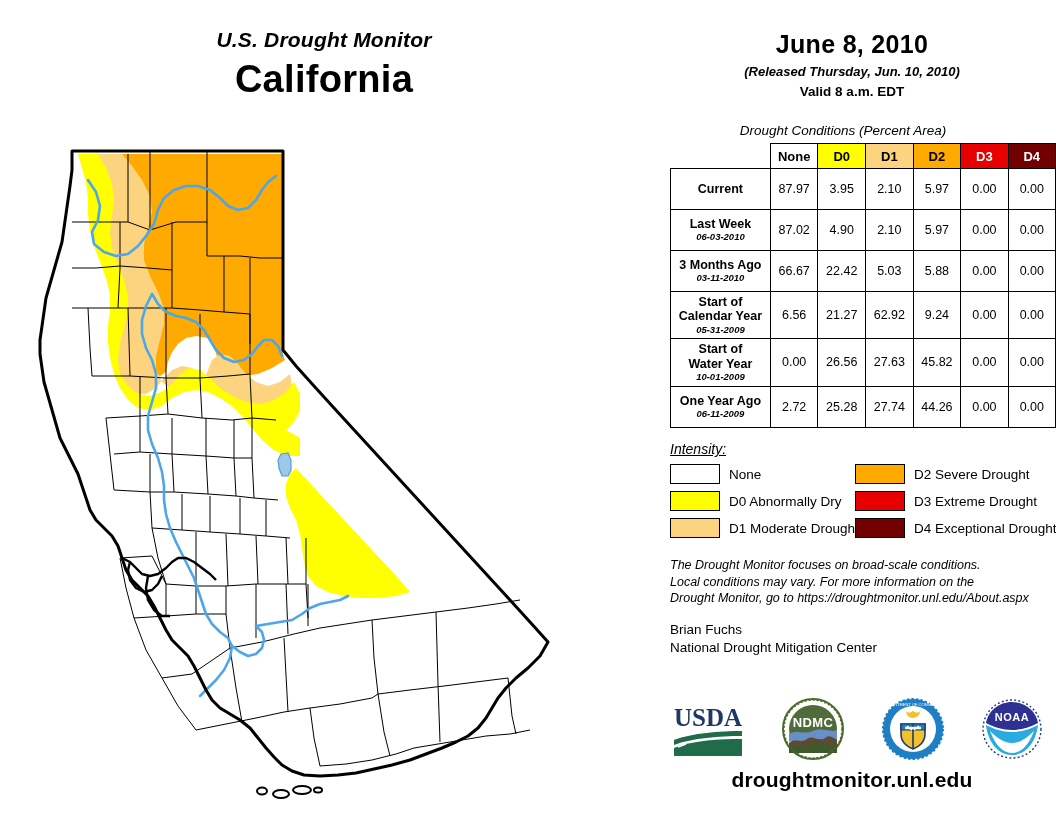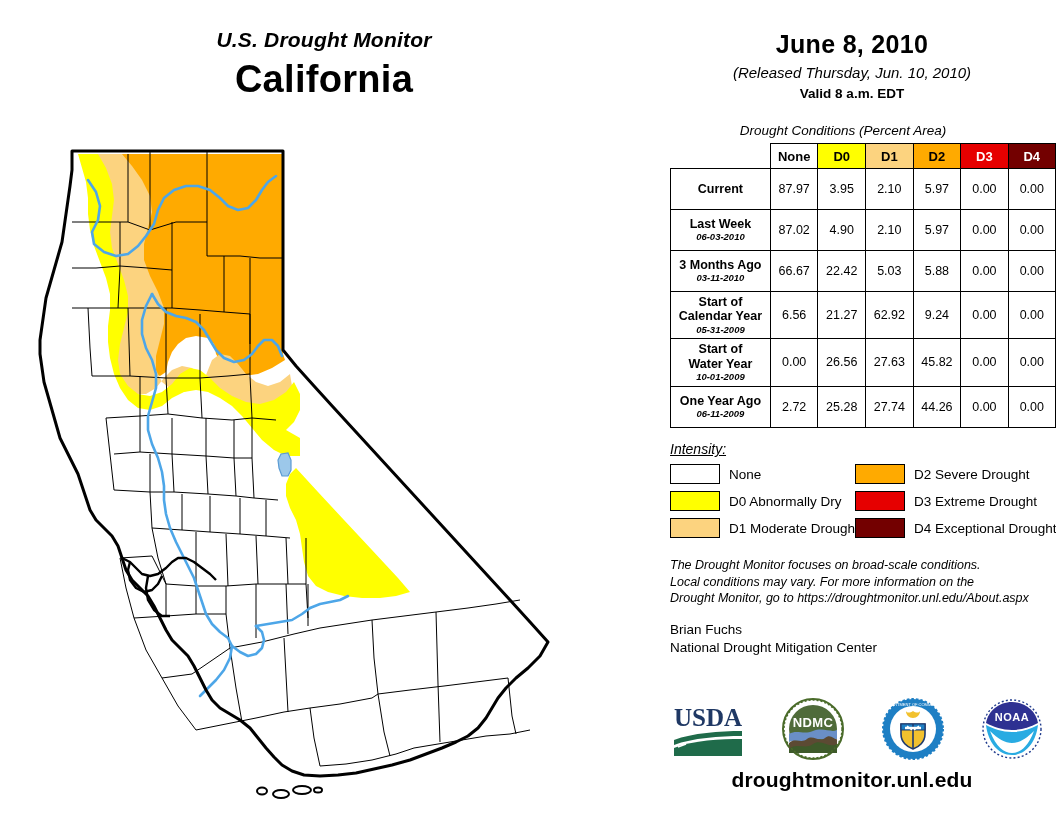--- a/index.html
+++ b/index.html
@@ -20,21 +20,21 @@
   #map-title{font-size:38px;font-weight:bold;margin-top:6px;letter-spacing:.3px;}
 
   #map-svg-wrap{position:absolute;left:0;top:118px;width:648px;height:690px;}
   #map-svg{display:block;}
 
   
   #info-panel{position:absolute;left:648px;top:0;width:408px;height:816px;}
 
   #date-block{position:absolute;left:0;top:30px;width:408px;text-align:center;}
   #issue-date{font-size:25px;font-weight:bold;letter-spacing:.3px;}
-  #release-date{font-size:15px;font-weight:normal;font-style:italic;margin-top:5px;}
+  #release-date{font-size:13px;font-weight:bold;font-style:italic;margin-top:5px;}
   #valid-time{font-size:13.5px;font-weight:bold;margin-top:5px;}
 
   #table-caption{position:absolute;left:0;top:123px;width:390px;text-align:center;
       font-size:13.5px;font-style:italic;}
 
   
   #cond-table{position:absolute;left:22px;top:143px;border-collapse:collapse;
       table-layout:fixed;}
   #cond-table td,#cond-table th{border:1.5px solid #000;padding:0;text-align:center;
       font-size:12.5px;}

